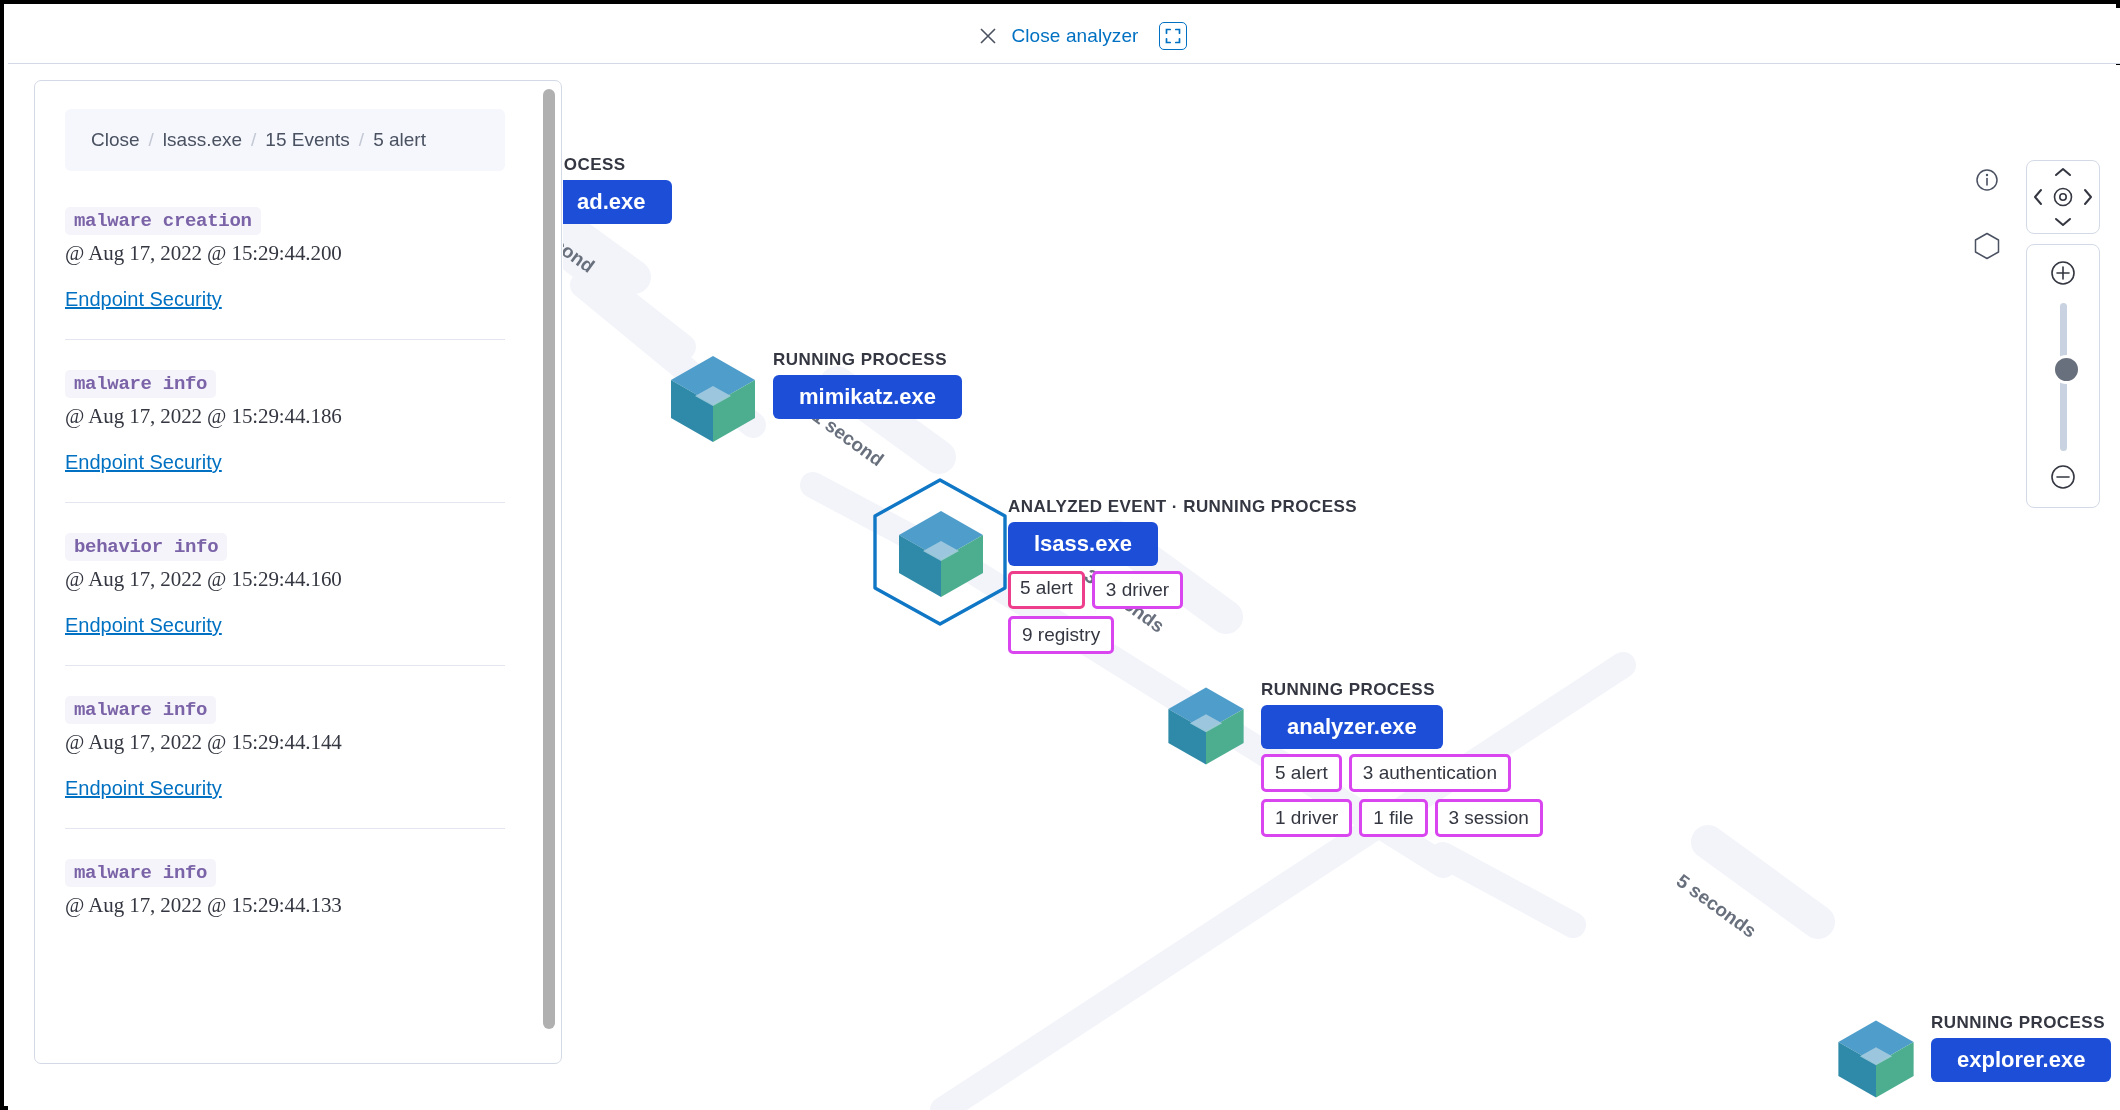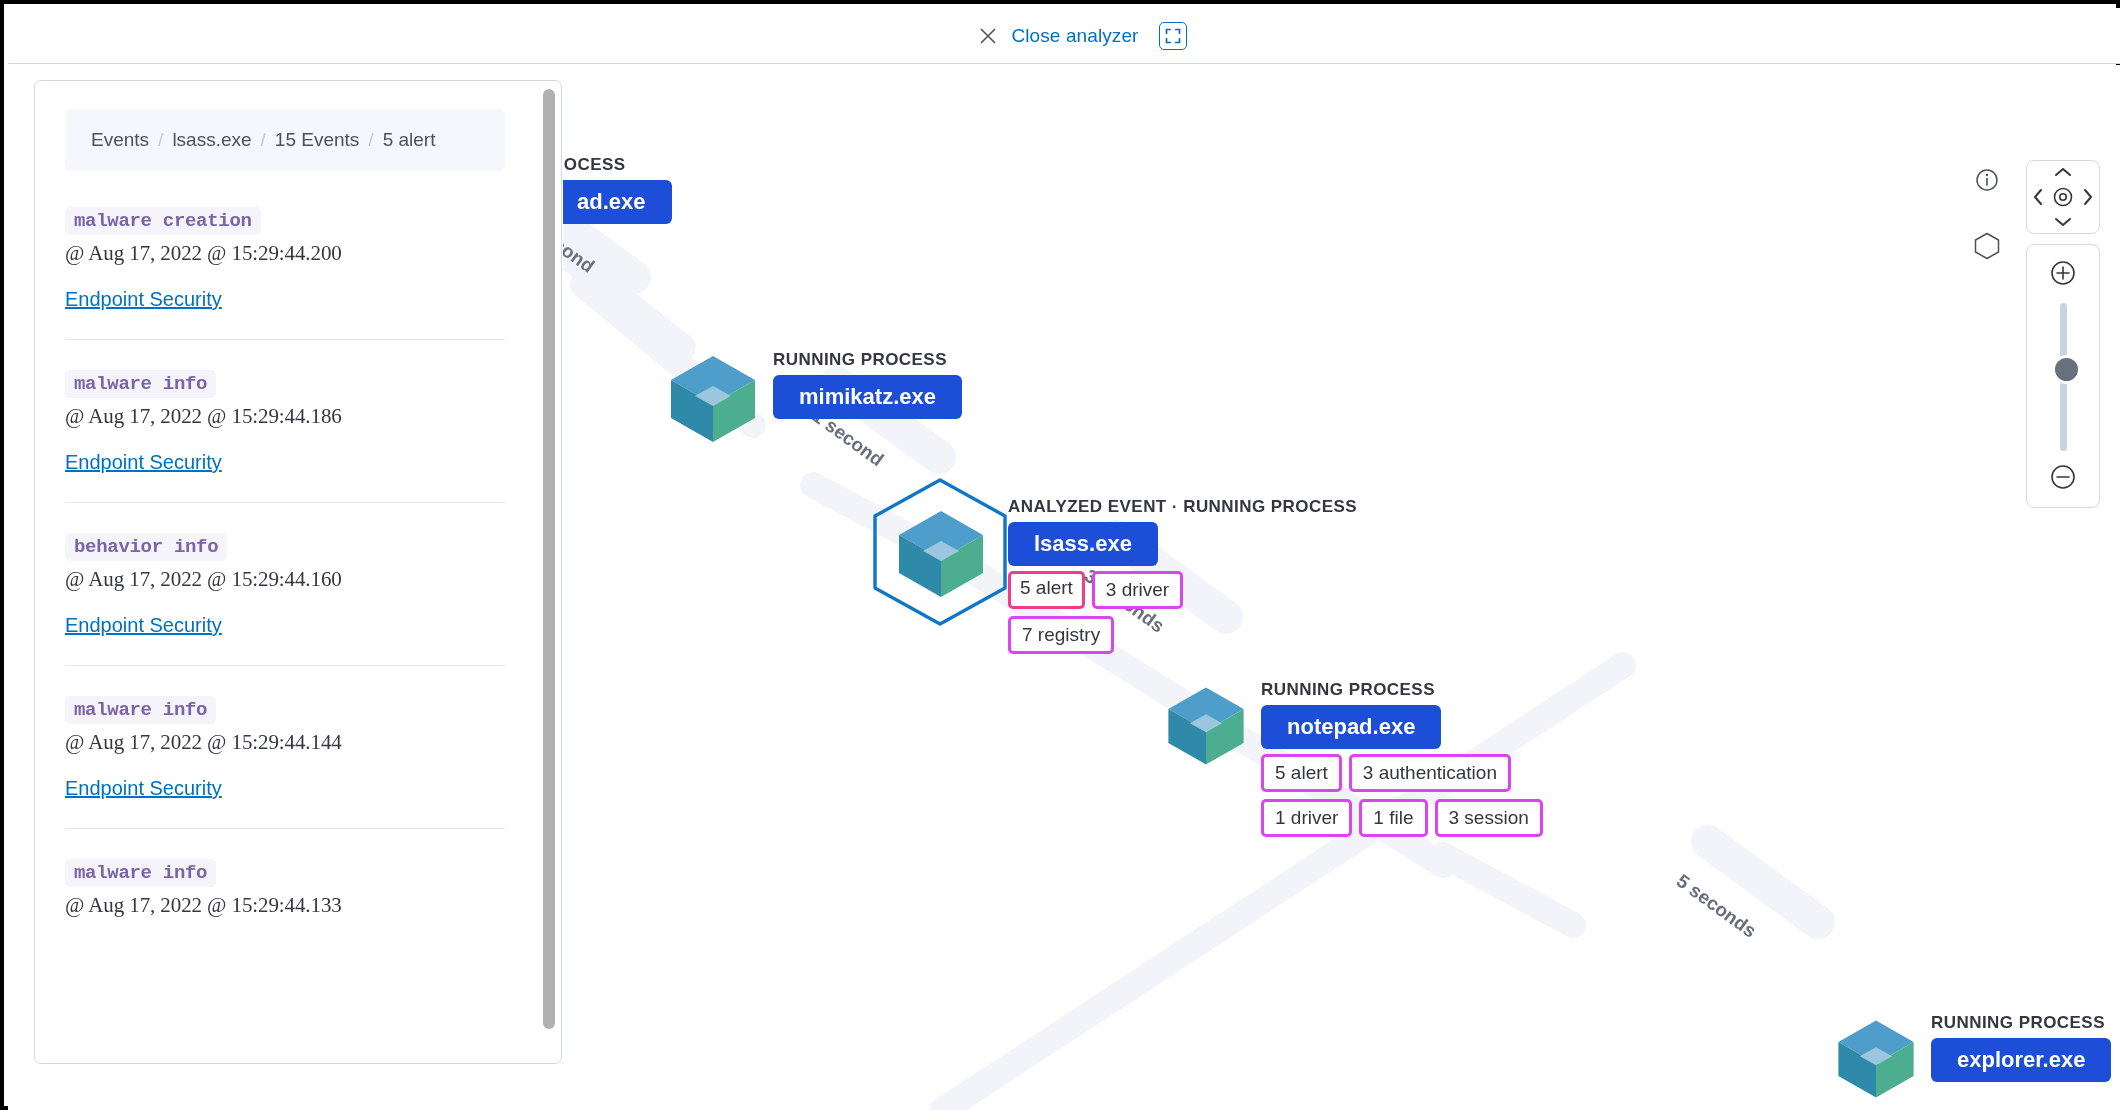--- a/index.html
+++ b/index.html
@@ -316,21 +316,21 @@
       </svg>
     </span>
   </div>
 
   <div id="content-area">
 
     <div id="events-panel">
       <div id="events-panel-inner">
 
         <div id="breadcrumb">
-          <span class="crumb">Events</span>
+          <span class="crumb">Close</span>
           <span class="crumb-sep">/</span>
           <span class="crumb">lsass.exe</span>
           <span class="crumb-sep">/</span>
           <span class="crumb">15 Events</span>
           <span class="crumb-sep">/</span>
           <span class="crumb">5 alert</span>
         </div>
 
         <div class="event-list">
 
@@ -451,36 +451,36 @@
         </svg>
         <div class="node-labels" style="left:115px; top:-8px;">
           <div class="node-type">ANALYZED EVENT · RUNNING PROCESS</div>
           <div class="node-name">lsass.exe</div>
           <div class="pill-rows">
             <div class="pill-row">
               <span class="pill highlight">5 alert</span>
               <span class="pill">3 driver</span>
             </div>
             <div class="pill-row">
-              <span class="pill">7 registry</span>
+              <span class="pill">9 registry</span>
             </div>
           </div>
         </div>
       </div>
 
       <div class="node" style="left:600px; top:617px;">
         <svg class="cube" width="86" height="86" viewBox="0 0 96 96">
           <polygon points="48,6 90,30 48,54 6,30" fill="#4f9dcb"></polygon>
           <polygon points="6,30 48,54 48,92 6,68" fill="#2e8aa8"></polygon>
           <polygon points="90,30 48,54 48,92 90,68" fill="#4cae8f"></polygon>
           <polygon points="48,36 66,46 48,56 30,46" fill="#a8cee0" opacity="0.85"></polygon>
         </svg>
         <div class="node-labels" style="left:98px; top:-2px;">
           <div class="node-type">RUNNING PROCESS</div>
-          <div class="node-name">notepad.exe</div>
+          <div class="node-name">analyzer.exe</div>
           <div class="pill-rows">
             <div class="pill-row">
               <span class="pill">5 alert</span>
               <span class="pill">3 authentication</span>
             </div>
             <div class="pill-row">
               <span class="pill">1 driver</span>
               <span class="pill">1 file</span>
               <span class="pill">3 session</span>
             </div>

